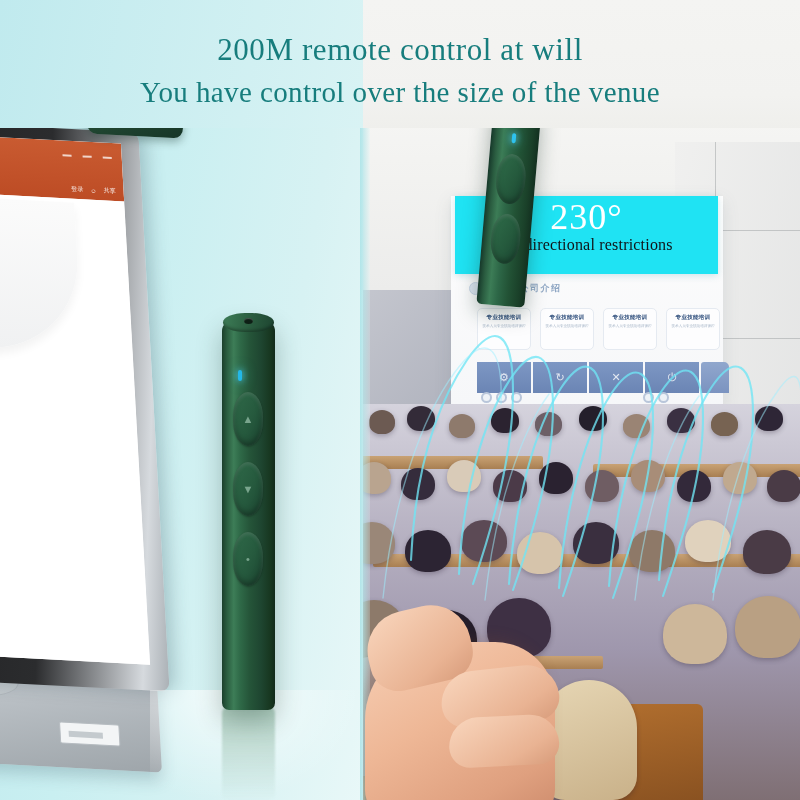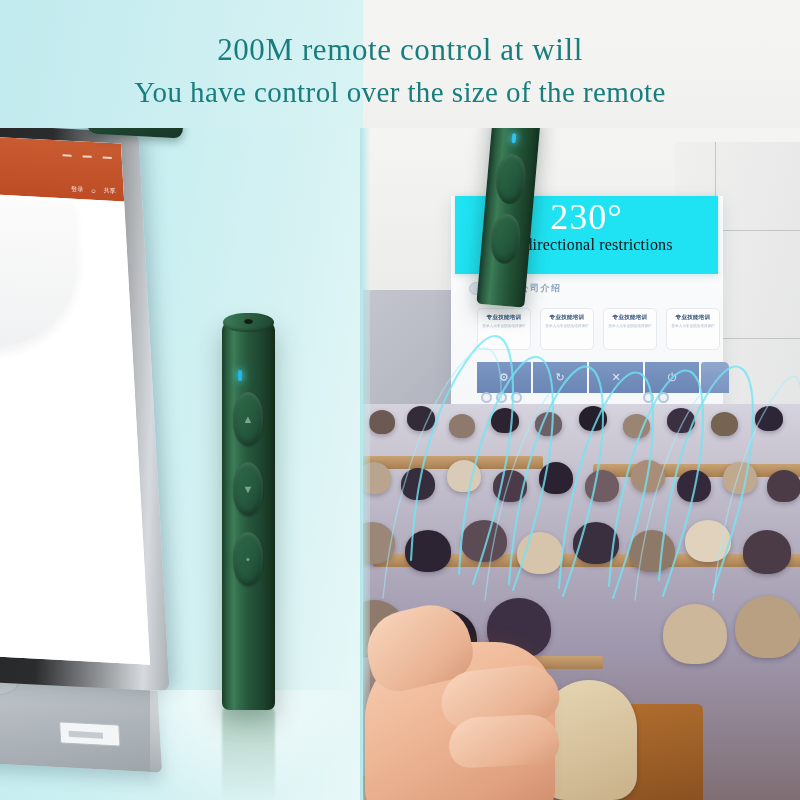--- a/index.html
+++ b/index.html
@@ -575,16 +575,16 @@
     </div>
     <div class="btn b3">
       <span class="glyph">•</span>
     </div>
   </div>
 
   <div class="headline-band">
     <div class="hl-wash-l"></div>
     <div class="hl-wash-r"></div>
     <div class="hl1">200M remote control at will</div>
-    <div class="hl2">You have control over the size of the remote</div>
+    <div class="hl2">You have control over the size of the venue</div>
   </div>
 
 </div>
 
 </body></html>

